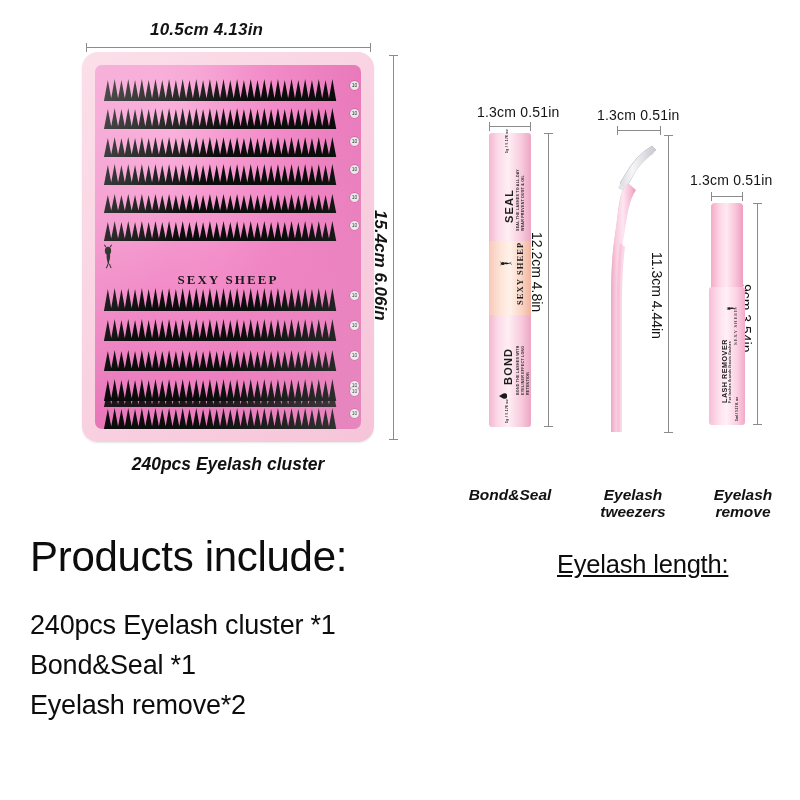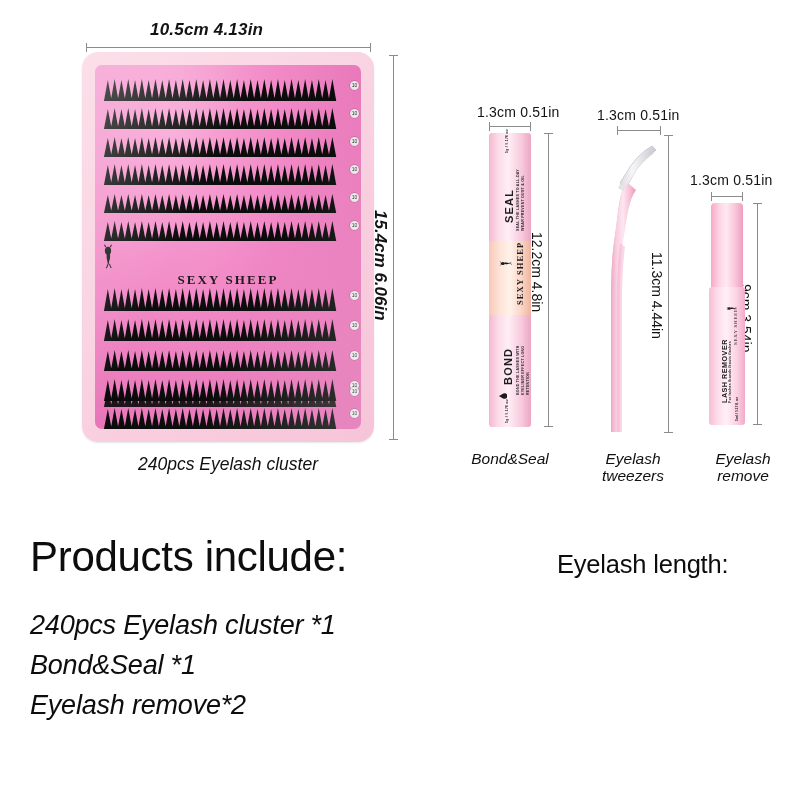--- a/index.html
+++ b/index.html
@@ -137,42 +137,42 @@
     background:linear-gradient(90deg,#f7bed6 0%,#fddcea 24%,#fff0f6 48%,#fbd0e2 78%,#f2aac9 100%);
   }
   .rm-txt{
     position:absolute;white-space:nowrap;transform-origin:0 0;transform:rotate(-90deg);
     color:#1d1d1d;font-family:"Liberation Sans",sans-serif;
   }
 
   
   .caption{
     position:absolute;text-align:center;
-    font-style:italic;font-weight:400;color:#111;
+    font-style:italic;font-weight:700;color:#111;
     line-height:1.12;
   }
   .cap-tray{font-size:17.5px;}
-  .cap-acc{font-size:15.5px;}
+  .cap-acc{font-size:15.5px;margin-top:36px;}
 
   
   .include-title{
     position:absolute;left:30px;top:533px;
     font-weight:400;font-size:42px;color:#0d0d0d;
     letter-spacing:-.3px;
   }
   .include-list{
     position:absolute;left:30px;top:605px;
-    font-style:italic;font-weight:400;font-size:27px;color:#0d0d0d;
+    font-weight:400;font-size:27px;color:#0d0d0d;
     line-height:40px;letter-spacing:-.2px;
   }
   .include-list div{white-space:nowrap;}
   .length-block{
     position:absolute;left:557px;top:548px;
     font-style:normal;font-weight:400;font-size:25.5px;color:#0d0d0d;
-    line-height:33px;letter-spacing:-.2px;
+    line-height:33px;letter-spacing:-.2px;text-decoration:underline;
   }
   .length-block div{white-space:nowrap;}
 </style>
 </head>
 <body>
 
 <div class="stage">
 
   <div class="dim-label" style="left:150px;top:20px;font-size:17px;">10.5cm  4.13in</div>
   <div class="hbar" style="left:86px;top:47px;width:285px;"></div>

